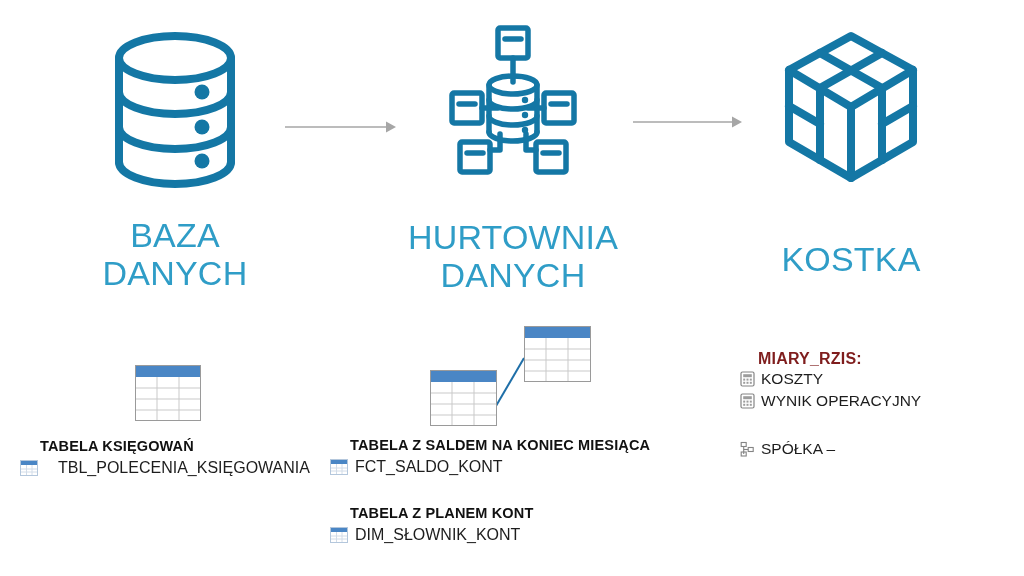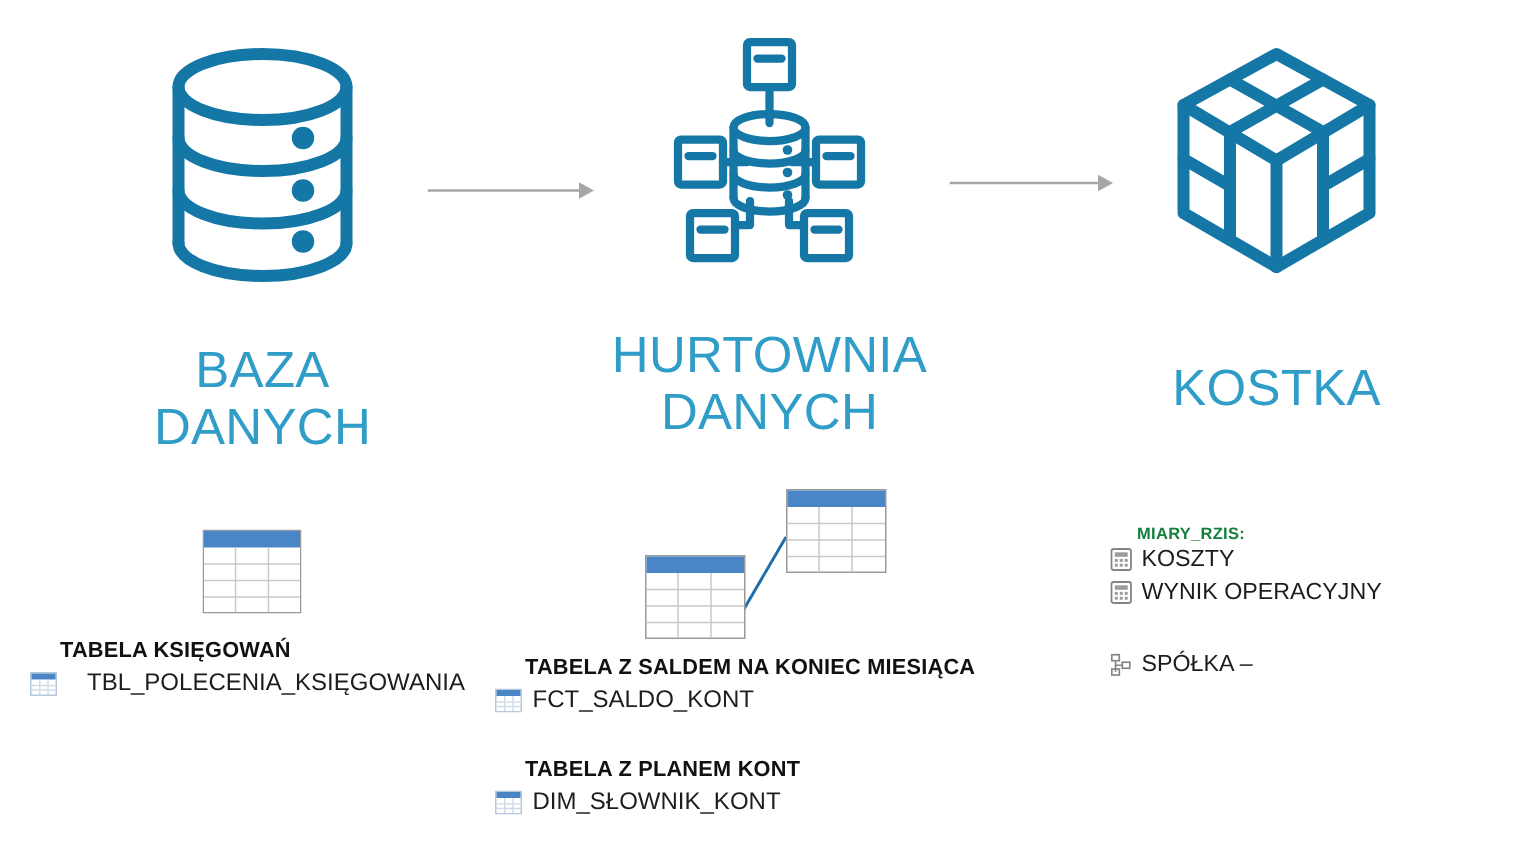--- a/index.html
+++ b/index.html
@@ -35,36 +35,36 @@
     line-height: 1.12;
     font-weight: 400;
     letter-spacing: 0.2px;
     white-space: pre-line;
   }
 
   #pillar-db     { left: 55px;  top: 28px;  width: 240px; }
   #pillar-dwh    { left: 393px; top: 22px;  width: 240px; }
   #pillar-cube   { left: 731px; top: 28px;  width: 240px; }
 
-  #pillar-db .pillar-title   { margin-top: 34px; }
+  #pillar-db .pillar-title   { margin-top: 22px; }
   #pillar-dwh .pillar-title  { margin-top: 24px; }
   #pillar-cube .pillar-title { margin-top: 52px; }
 
   
   .arrow {
     position: absolute;
     height: 20px;
   }
   #arrow-1 { left: 285px; top: 117px; width: 112px; }
   #arrow-2 { left: 633px; top: 112px; width: 110px; }
 
   
   .col { position: absolute; }
 
-  #col-left   { left: 0px;   top: 343px; width: 340px; }
+  #col-left   { left: 0px;   top: 355px; width: 340px; }
   #col-mid    { left: 330px; top: 320px; width: 390px; }
   #col-right  { left: 740px; top: 350px; width: 284px; }
 
   .tbl-graphic {
     position: relative;
     height: 78px;
   }
 
   .label-block { margin-top: 4px; }
   .label-title {
@@ -83,24 +83,24 @@
     color: #1d1d1d;
     white-space: nowrap;
   }
   .label-row .row-text { display: inline-block; }
 
   .mini-table-icon { flex: 0 0 auto; }
 
   
   .group-head {
     font-weight: bold;
-    font-size: 11px;
+    font-size: 16px;
     letter-spacing: 0.2px;
     margin-left: 18px;
-    color: #15803d;
+    color: #7f1d1d;
   }
   .meas-row {
     display: flex;
     align-items: center;
     gap: 6px;
     font-size: 15.5px;
     line-height: 1.42;
     color: #1d1d1d;
     white-space: nowrap;
   }

